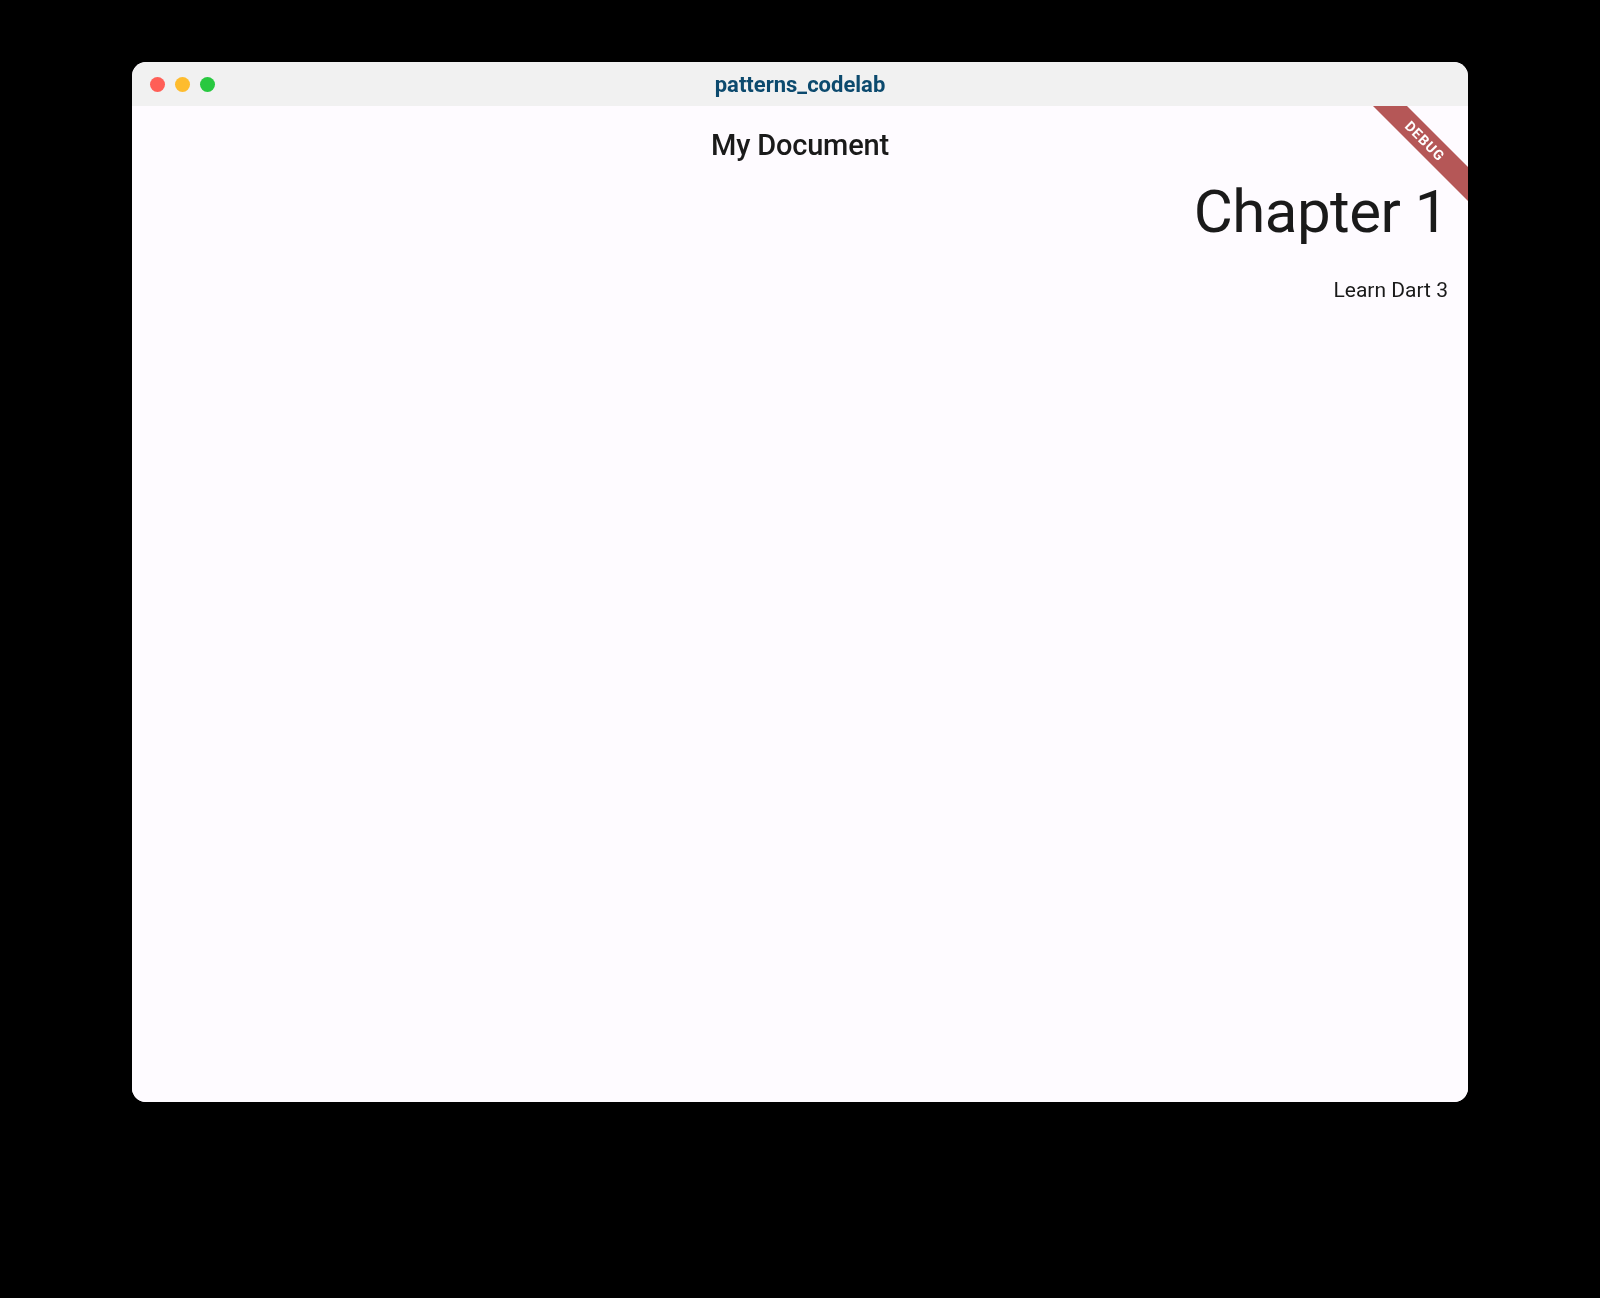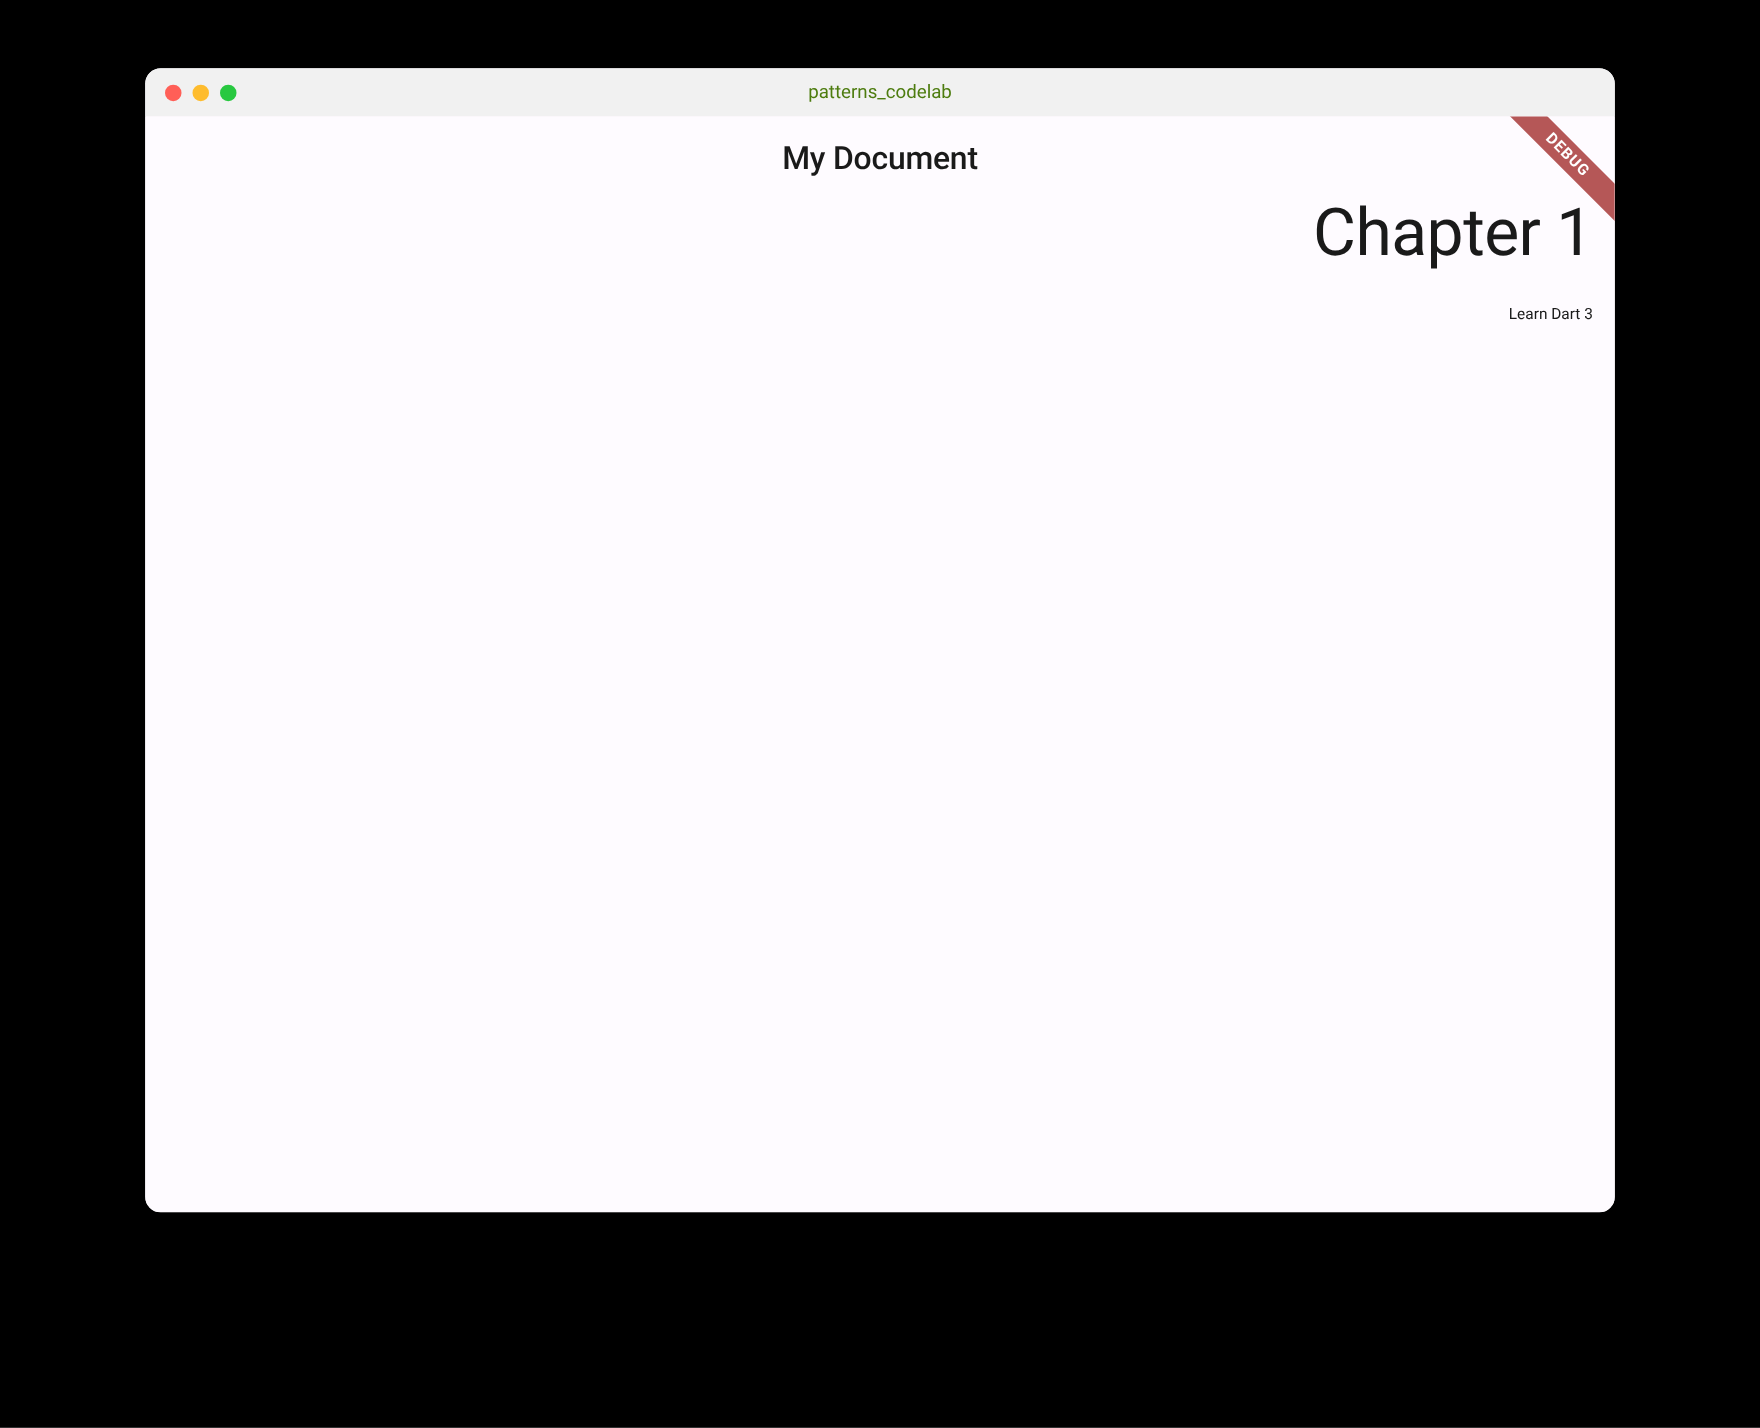--- a/index.html
+++ b/index.html
@@ -52,23 +52,23 @@
     }
     
     .red { background: #ff5f57; }
     .yellow { background: #febc2e; }
     .green { background: #28c840; }
     
     .window-title {
       position: absolute;
       left: 50%;
       transform: translateX(-50%);
-      font-size: 17px;
-      font-weight: 400;
-      color: #4d7c0f;
+      font-size: 22px;
+      font-weight: 700;
+      color: #0c4a6e;
     }
     
     .app-content {
       position: relative;
       height: calc(100% - 44px);
       background: #fefbff;
     }
     
     .debug-banner {
       position: absolute;
@@ -128,21 +128,21 @@
     }
     
     .paragraph {
       font-size: 21px;
       font-weight: 400;
       color: #1a1a1a;
       margin-top: 30px;
     }
     
     .checkbox-line {
-      font-size: 14px;
+      font-size: 21px;
       font-weight: 400;
       color: #1a1a1a;
       margin-top: 30px;
     }
   </style>
 </head>
 <body>
 
 <div class="window">
   <div class="titlebar">

